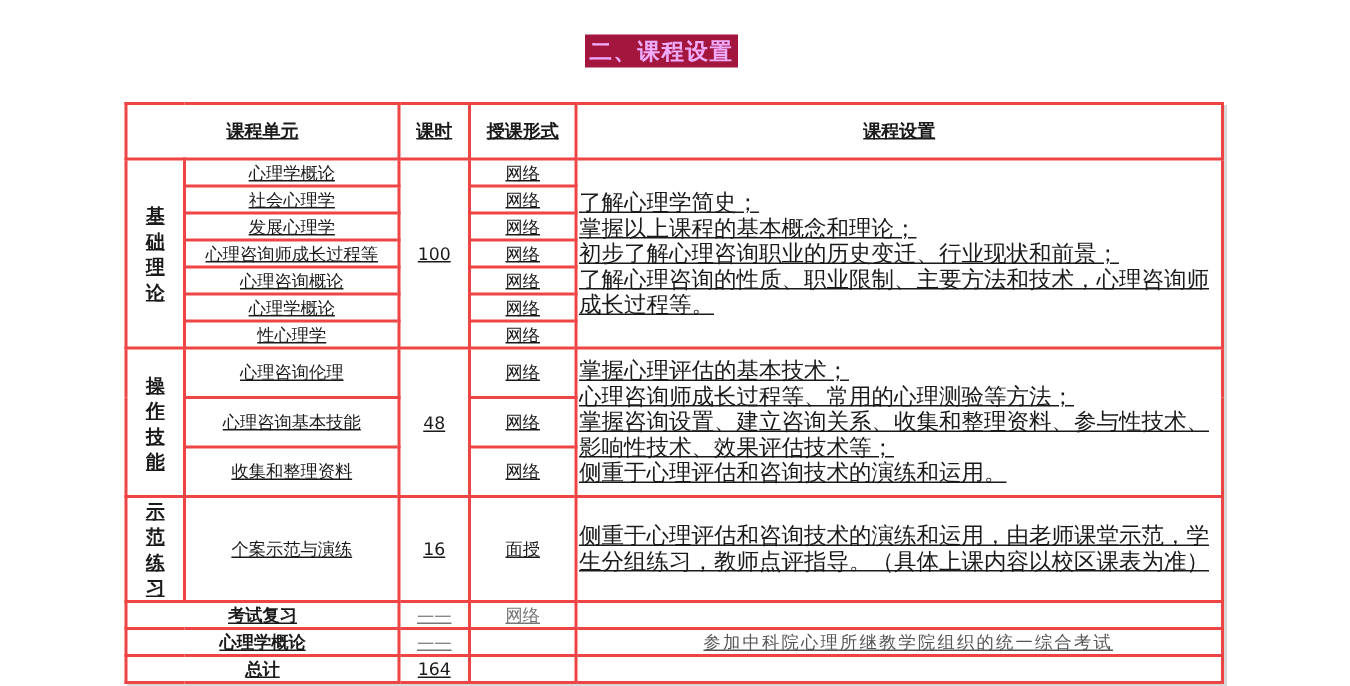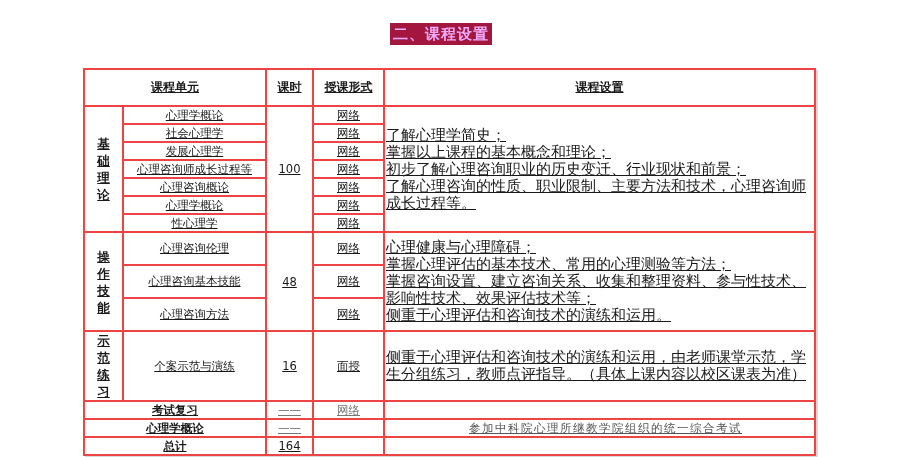--- a/index.html
+++ b/index.html
@@ -92,32 +92,32 @@
     <td rowspan="3" class="cat">
       <div>操</div>
           <div>作</div>
           <div>技</div>
           <div>能</div>
     </td>
     <td>心理咨询伦理</td>
     <td rowspan="3">48</td>
     <td>网络</td>
     <td rowspan="3" class="goal">
-      <div>心理健康与心理障碍；</div>
-      <div>掌握心理评估的基本技术、常用的心理测验等方法；</div>
+      <div>掌握心理评估的基本技术；</div>
+      <div>心理咨询师成长过程等、常用的心理测验等方法；</div>
       <div>掌握咨询设置、建立咨询关系、收集和整理资料、参与性技术、影响性技术、效果评估技术等；</div>
       <div>侧重于心理评估和咨询技术的演练和运用。</div>
     </td>
   </tr>
   <tr class="ops">
     <td>心理咨询基本技能</td>
     <td>网络</td>
   </tr>
   <tr class="ops">
-    <td>心理咨询方法</td>
+    <td>收集和整理资料</td>
     <td>网络</td>
   </tr>
 
   <tr style="height:62px">
     <td class="cat">
       <div>示</div>
           <div>范</div>
           <div>练</div>
           <div>习</div>
     </td>

